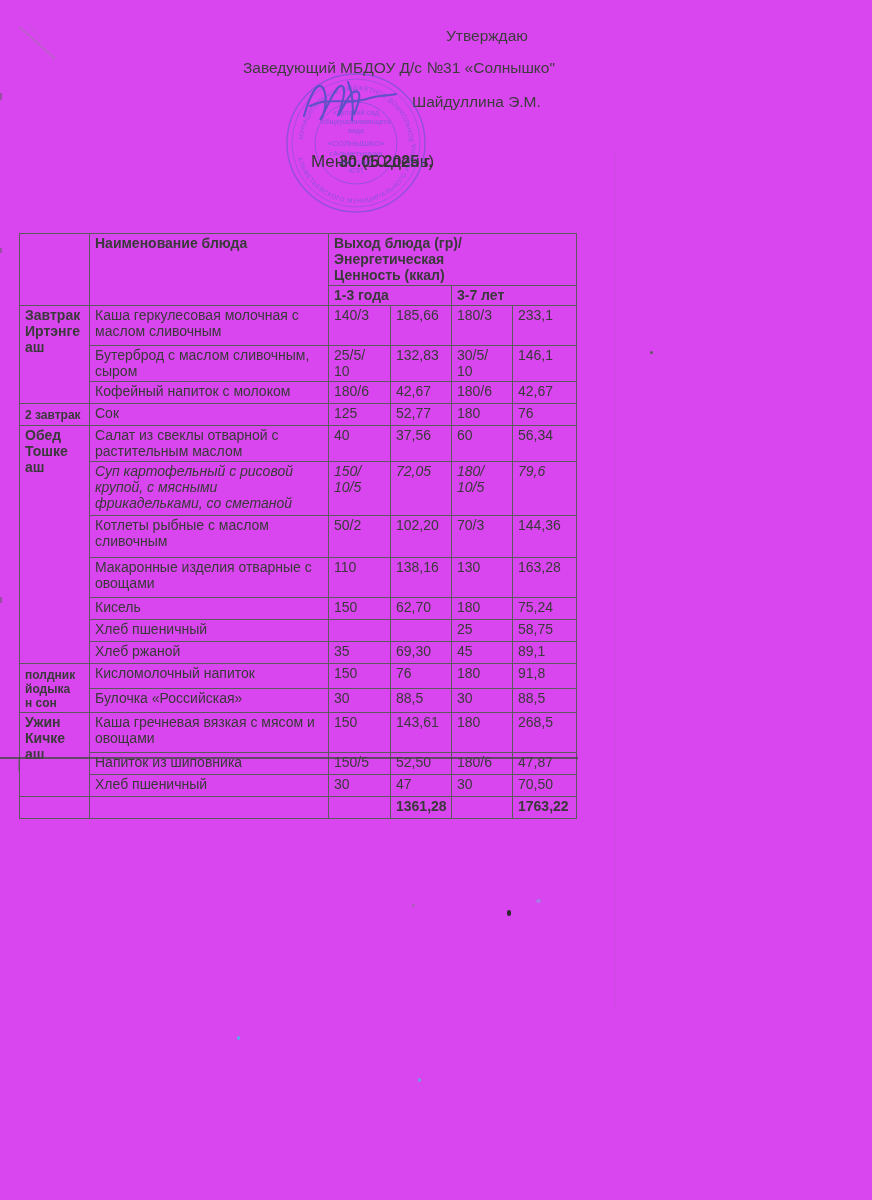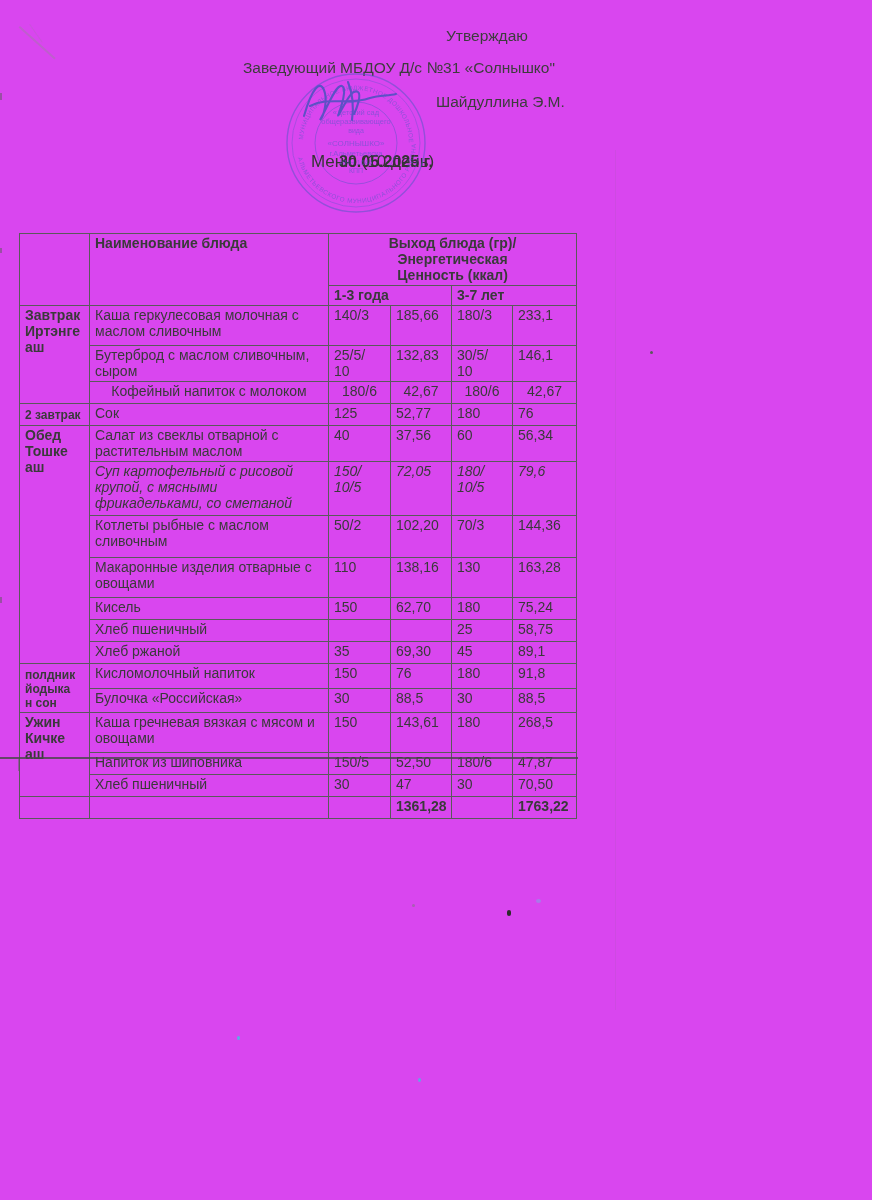--- a/index.html
+++ b/index.html
@@ -32,41 +32,41 @@
     vertical-align:top;
     padding:1px 5px 2px 5px;
     font-size:14px;
     line-height:16px;
     color:#3a3a3a;
     white-space:pre-line;
     overflow:hidden;
   }
   table.menu{border:1.5px solid #4c4c4c;}
   td.hdr{font-weight:bold;color:#313131;font-size:14.5px;padding-top:3px;}
-  td.center{text-align:center;}
+  td.center{}
   td.meal{font-weight:bold;color:#2f2f2f;font-size:14.5px;line-height:17px;}
   td.meal.small{font-size:12px;line-height:14px;padding-top:4px;}
   td.total{font-weight:bold;font-size:12.5px;color:#2d2d2d;padding-top:4px;}
   td.namecell{padding-left:7px;}
   
   .speck{position:absolute;border-radius:50%;}
   .fold-line{position:absolute;width:1px;background:rgba(120,120,120,0.10);}
   .scratch{position:absolute;background:rgba(140,140,140,0.35);}
   .edge-mark{position:absolute;background:rgba(90,90,90,0.5);}
   .bottom-line{position:absolute;background:rgba(70,70,70,0.8);}
   .stamp-svg,.sig-svg{pointer-events:none;}
 </style>
 </head>
 <body>
 
 <div class="page">
 
   <div class="abs h-line" style="left:446px;top:27px;">Утверждаю</div>
   <div class="abs h-line" style="left:243px;top:59px;">Заведующий МБДОУ Д/с №31 «Солнышко"</div>
-  <div class="abs h-line" style="left:412px;top:93px;margin-left:24px;">Шайдуллина Э.М.</div>
+  <div class="abs h-line" style="left:412px;top:93px;">Шайдуллина Э.М.</div>
   <div class="abs menu-title" style="left:311px;top:120px;margin-top:32px;">Меню (10 день)</div>
   <div class="abs menu-date" style="left:339px;top:153px;font-weight:bold;">30.05.2025 г.</div>
 
   <table class="menu abs" style="left:19px;top:197px;margin-top:36px;">
     <colgroup>
       <col style="width:70px">
         <col style="width:239px">
         <col style="width:62px">
       <col style="width:61px">
         <col style="width:61px">
@@ -95,21 +95,21 @@
         </tr>
         <tr style="height: 34px;">
           <td>Бутерброд с маслом сливочным, сыром</td>
           <td>25/5/
 10</td>
           <td>132,83</td>
           <td>30/5/
 10</td>
           <td>146,1</td>
         </tr>
-        <tr style="height: 22px; text-align: center;">
+        <tr style="height: 22px;">
           <td>Кофейный напиток с молоком</td>
           <td>180/6</td>
           <td>42,67</td>
           <td>180/6</td>
           <td>42,67</td>
         </tr>
         <tr style="height: 22px;">
           <td class="meal small">2 завтрак</td>
           <td>Сок</td>
           <td>125</td>

